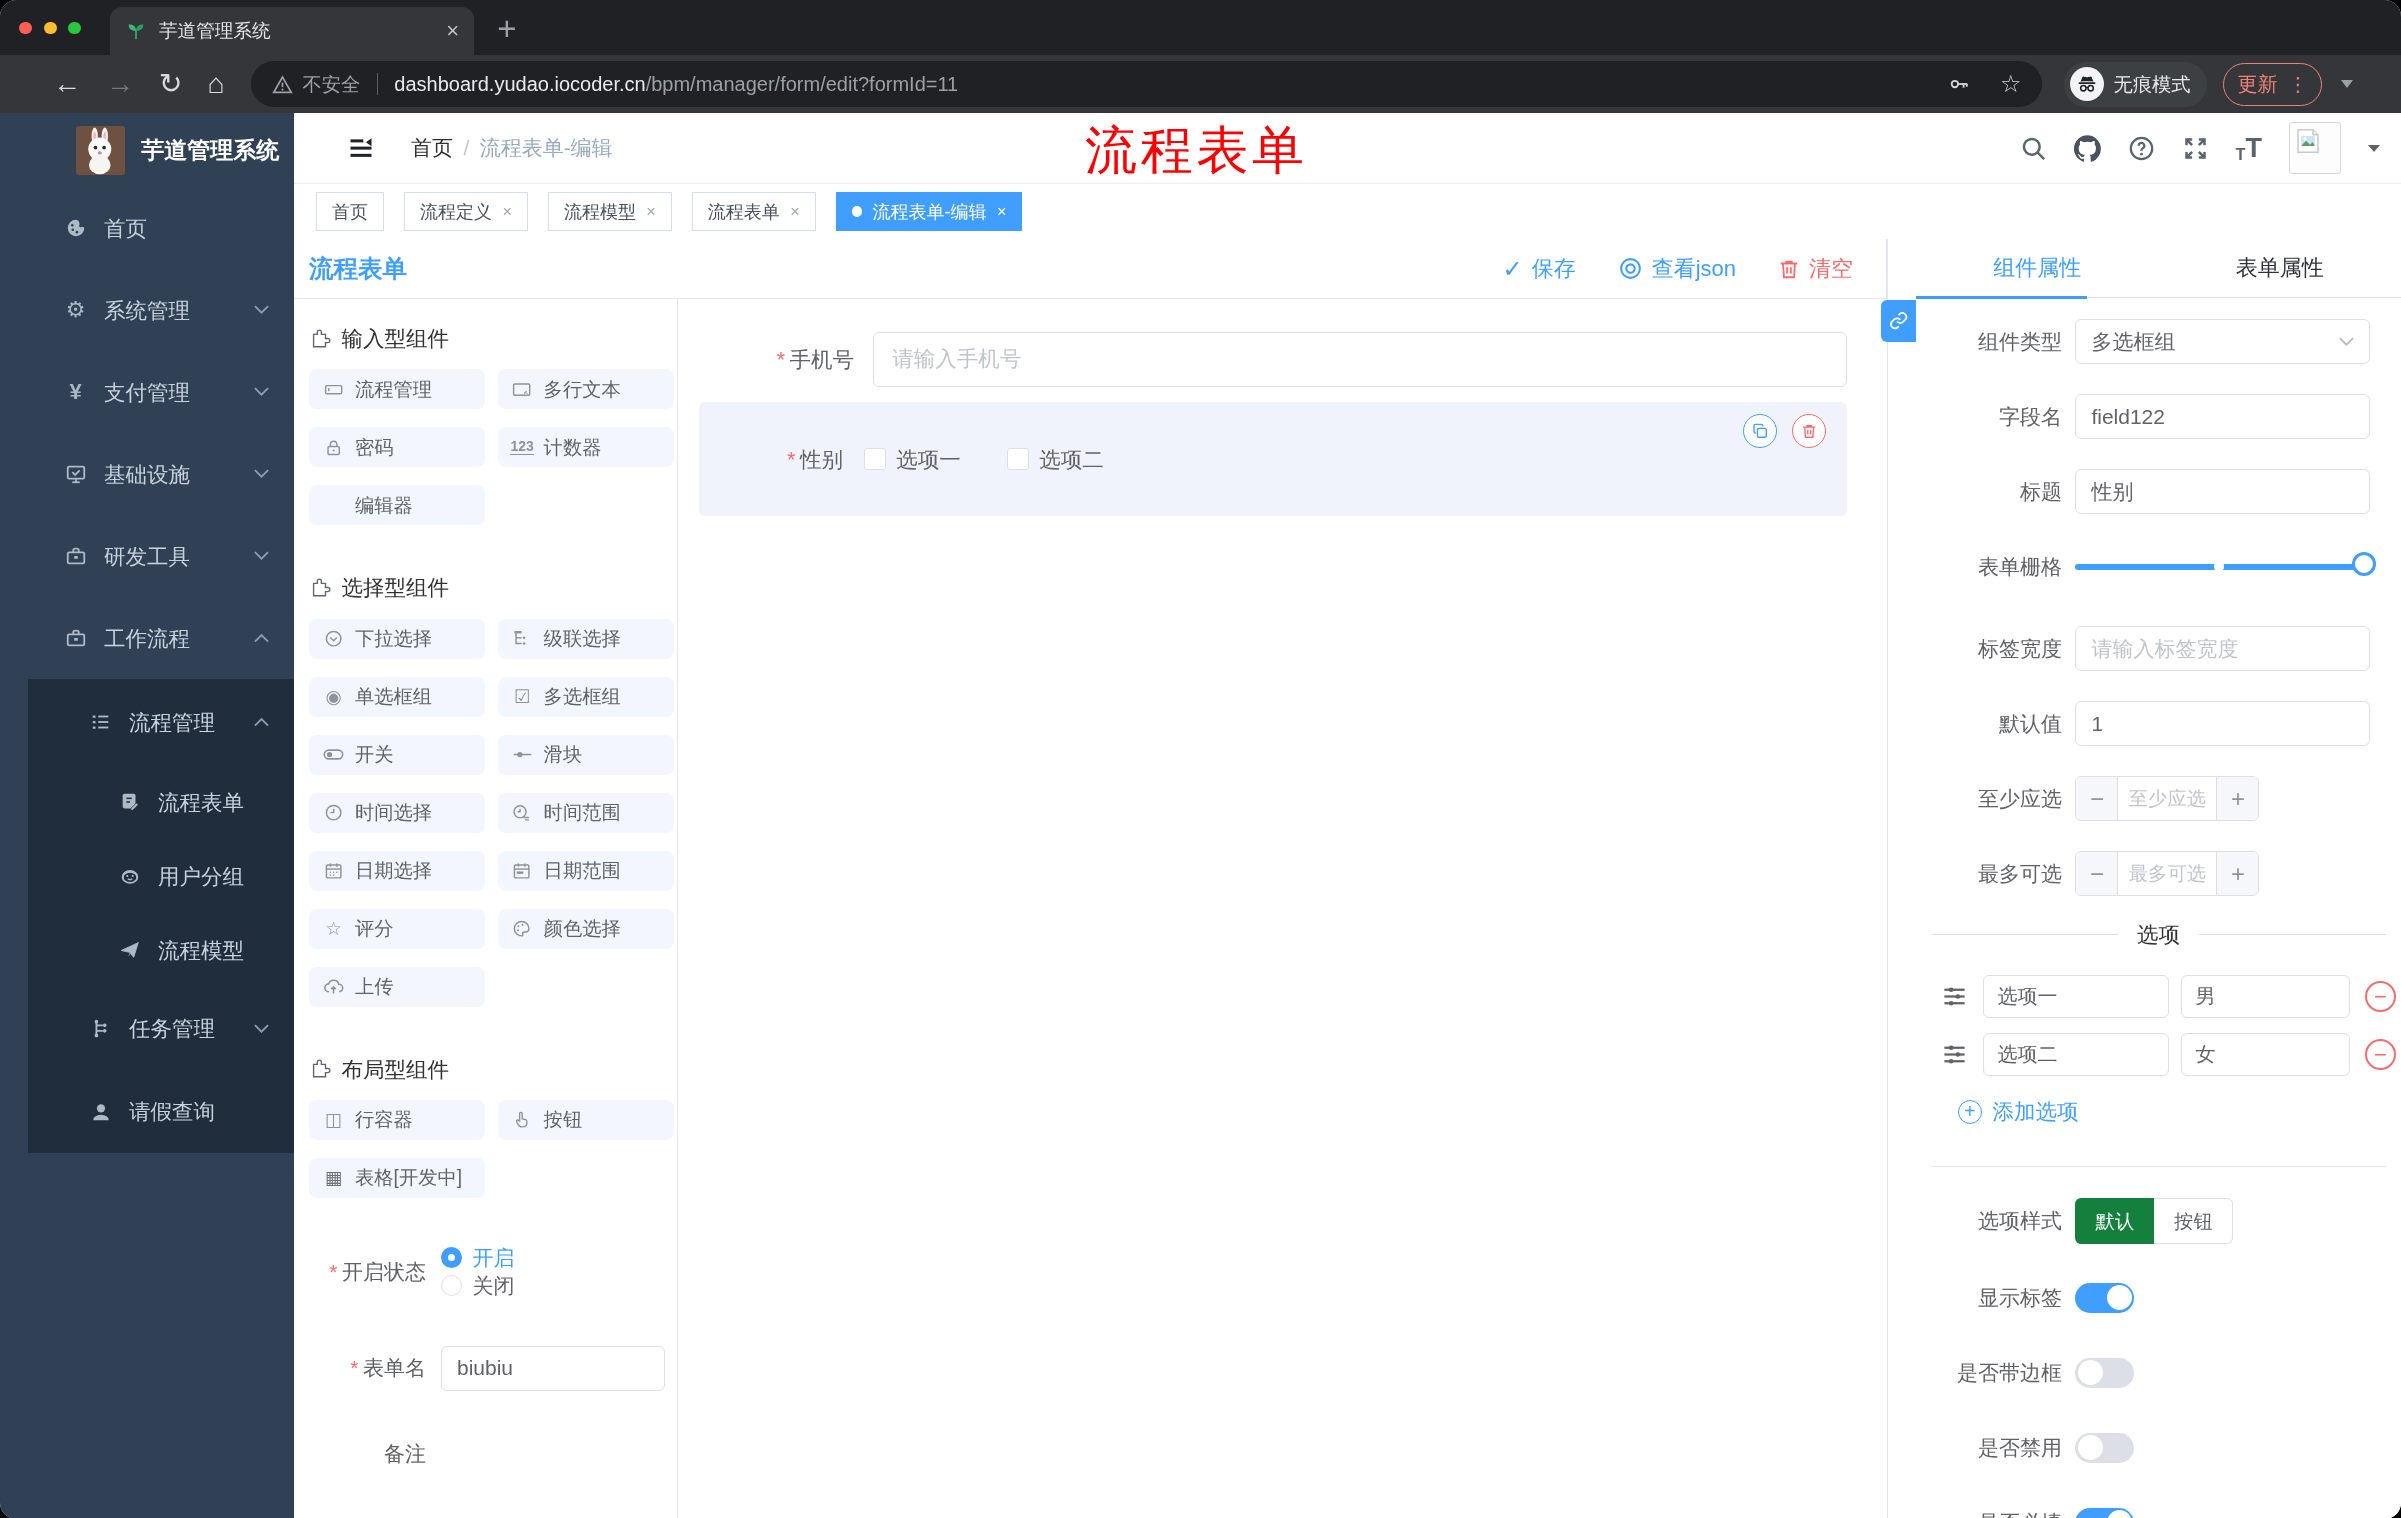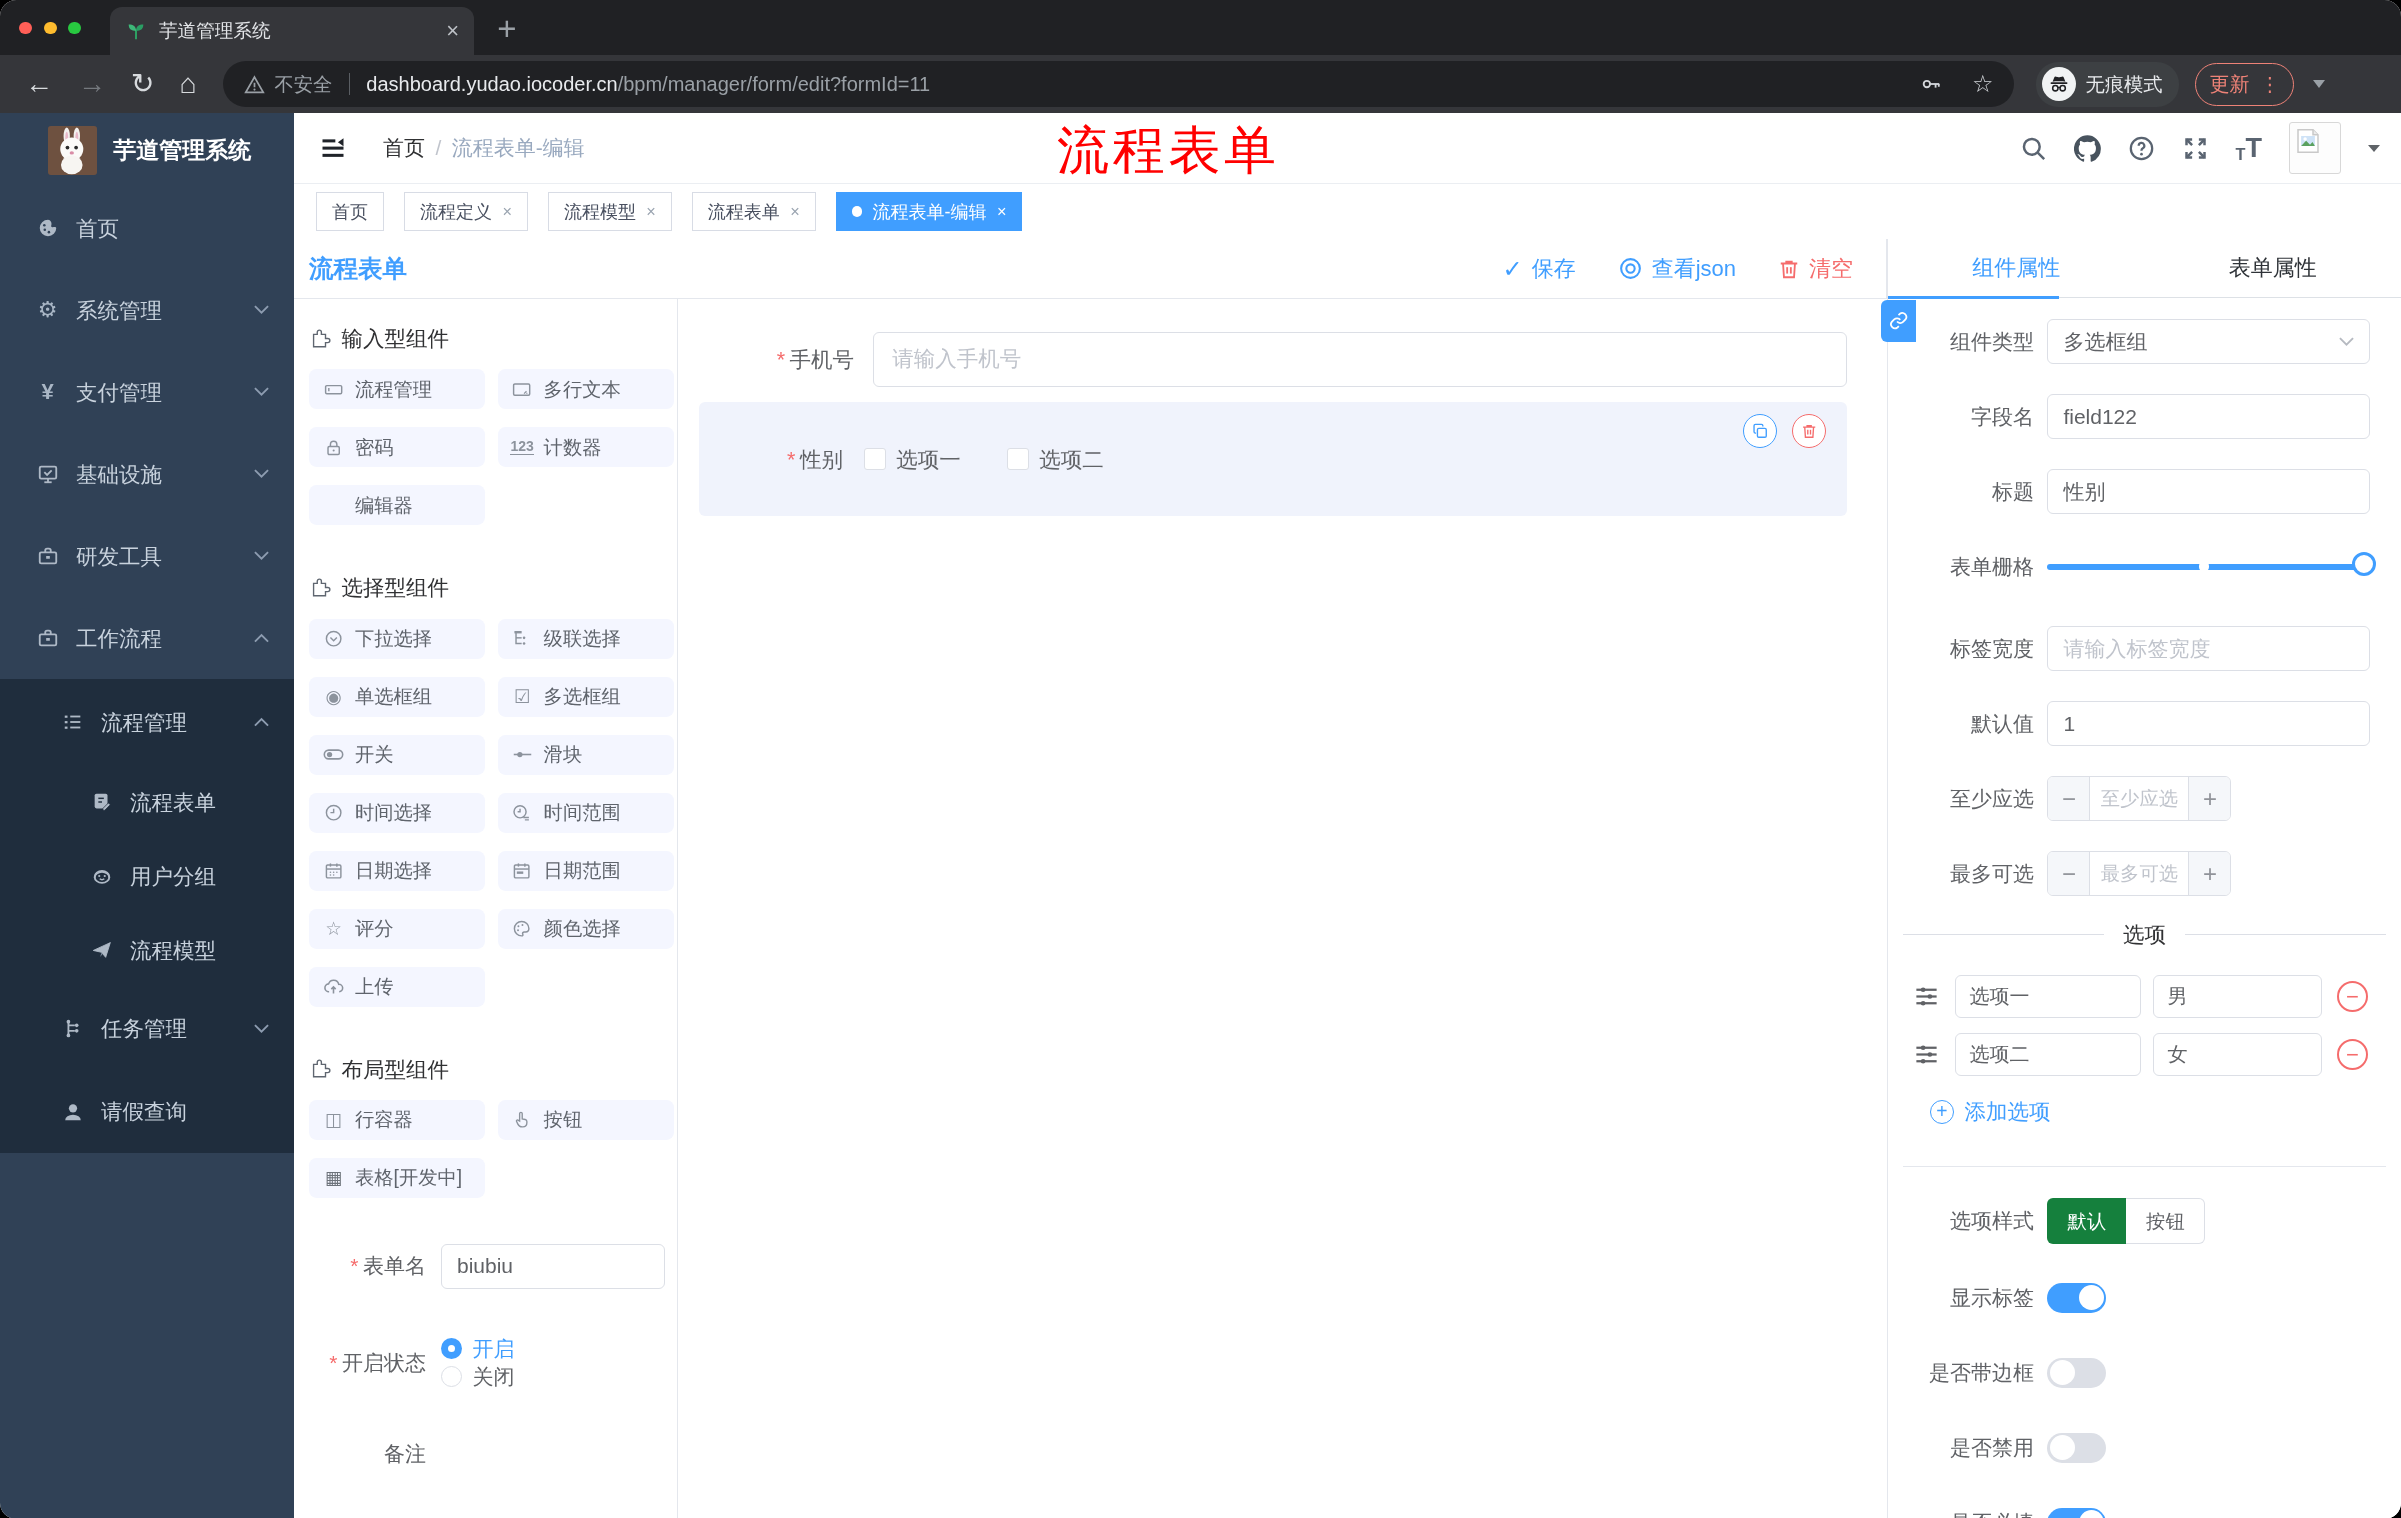--- a/index.html
+++ b/index.html
@@ -3,21 +3,21 @@
 <meta charset="utf-8">
 <style>
   * { margin:0; padding:0; box-sizing:border-box; }
   html { background:#000; }
   body {
     width:2401px; height:1519px; position:relative; overflow:hidden;
     background:#fff; border-radius:16.3px;
     font-family:"Liberation Sans","DejaVu Sans",sans-serif;
     -webkit-font-smoothing:antialiased;
   }
-  .abs { position:absolute; }
+  .abs { position:absolute;padding-left:28px; }
   svg { display:block; }
 
   
   #tabstrip { left:0; top:0; width:2401px; height:55px; background:#202124; }
   .tldot { position:absolute; top:21.5px; width:12.6px; height:12.6px; border-radius:50%; }
   #tab { position:absolute; left:110px; top:7.4px; width:364px; height:48px; background:#35363a;
          border-radius:12px 12px 0 0; display:flex; align-items:center; padding:0 15px; }
   #tab-title { margin-left:12px; font-size:18.6px; color:#e3e5e8; flex:1; white-space:nowrap; overflow:hidden; }
   #tab-close { color:#bdc1c6; font-size:22px; line-height:1; }
   #newtab { position:absolute; left:490px; top:12px; width:34px; height:34px; color:#9aa0a6;
@@ -737,35 +737,35 @@
         <span>按钮</span>
       </div>
     <div class="cbtn">
         <span class="ci" style="color:#6d737b">▦</span>
         <span>表格[开发中]</span>
       </div>
   </div>
 
   <div class="pform">
     <div class="pfrow">
-      <span class="pflabel"><span class="req">*</span><span>表单名</span></span>
-      <span class="pfctl"><input class="inp" value="biubiu" style=""></span>
-    </div>
-    <div class="pfrow">
       <span class="pflabel"><span class="req">*</span><span>开启状态</span></span>
       <span class="pfctl" style="gap:42px">
         <span class="radio">
             <span class="rdot on"></span>
             <span class="rlab on">开启</span>
           </span>
         <span class="radio">
             <span class="rdot off"></span>
             <span class="rlab off">关闭</span>
           </span>
       </span>
+    </div>
+    <div class="pfrow">
+      <span class="pflabel"><span class="req">*</span><span>表单名</span></span>
+      <span class="pfctl"><input class="inp" value="biubiu" style=""></span>
     </div>
     <div class="pfrow top" style="margin-top:40px">
       <span class="pflabel" style="padding-top:9px">备注</span>
     </div>
   </div>
 </div>
 
 <div class="abs" id="canvas">
   <div class="frow">
     <span class="flabel"><span class="req">*</span><span>手机号</span></span>

